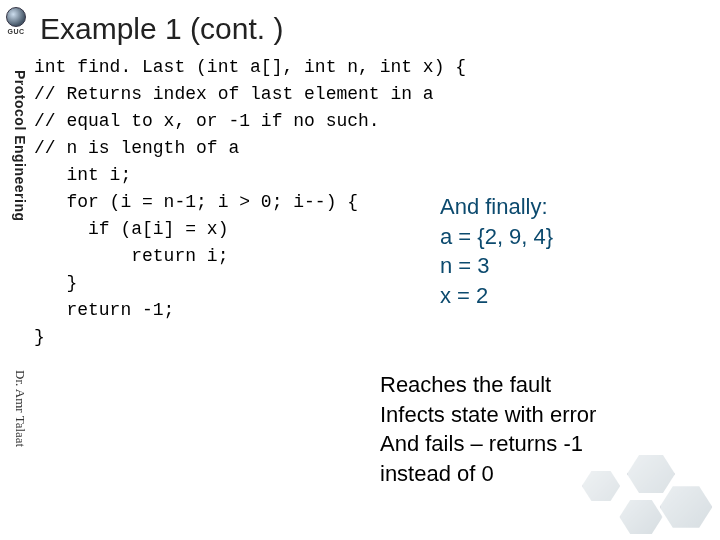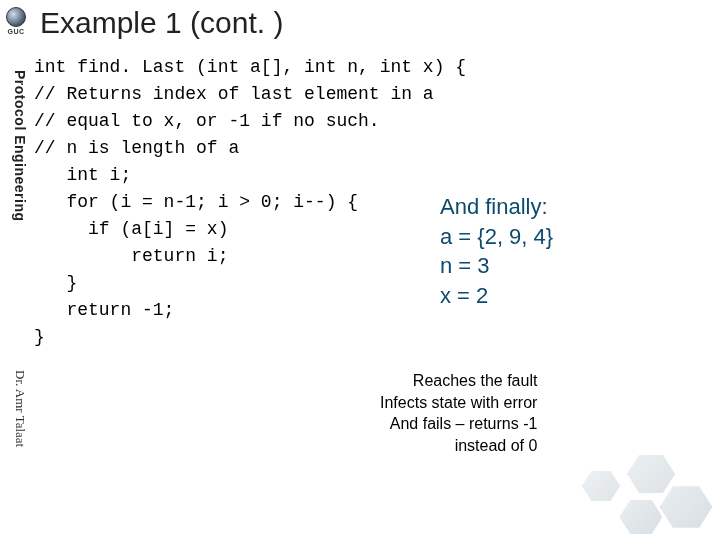--- a/index.html
+++ b/index.html
@@ -67,21 +67,21 @@
     font-family: "Brush Script MT", "Segoe Script", cursive;
     font-size: 13px;
     color: #333;
     writing-mode: vertical-rl;
     text-orientation: mixed;
   }
   
   .title {
     position: absolute;
     left: 40px;
-    top: 6px;
+    top: 12px;
     font-family: Verdana, Geneva, sans-serif;
     font-size: 30px;
     color: #222;
   }
   
   .code {
     position: absolute;
     left: 34px;
     top: 54px;
     font-family: "Courier New", Courier, monospace;
@@ -99,25 +99,24 @@
     font-size: 22px;
     color: #0c4a6e;
     line-height: 1.35;
     white-space: pre;
   }
   .ann2 {
     position: absolute;
     left: 380px;
     top: 370px;
     font-family: Arial, Helvetica, sans-serif;
-    font-size: 16px;
+    font-size: 22px;
     color: #000;
     line-height: 1.35;
     white-space: pre;
-    text-align: right;
   }
   
   .deco {
     position: absolute;
     right: 0;
     bottom: 0;
     width: 150px;
     height: 110px;
     opacity: 0.35;
     pointer-events: none;

